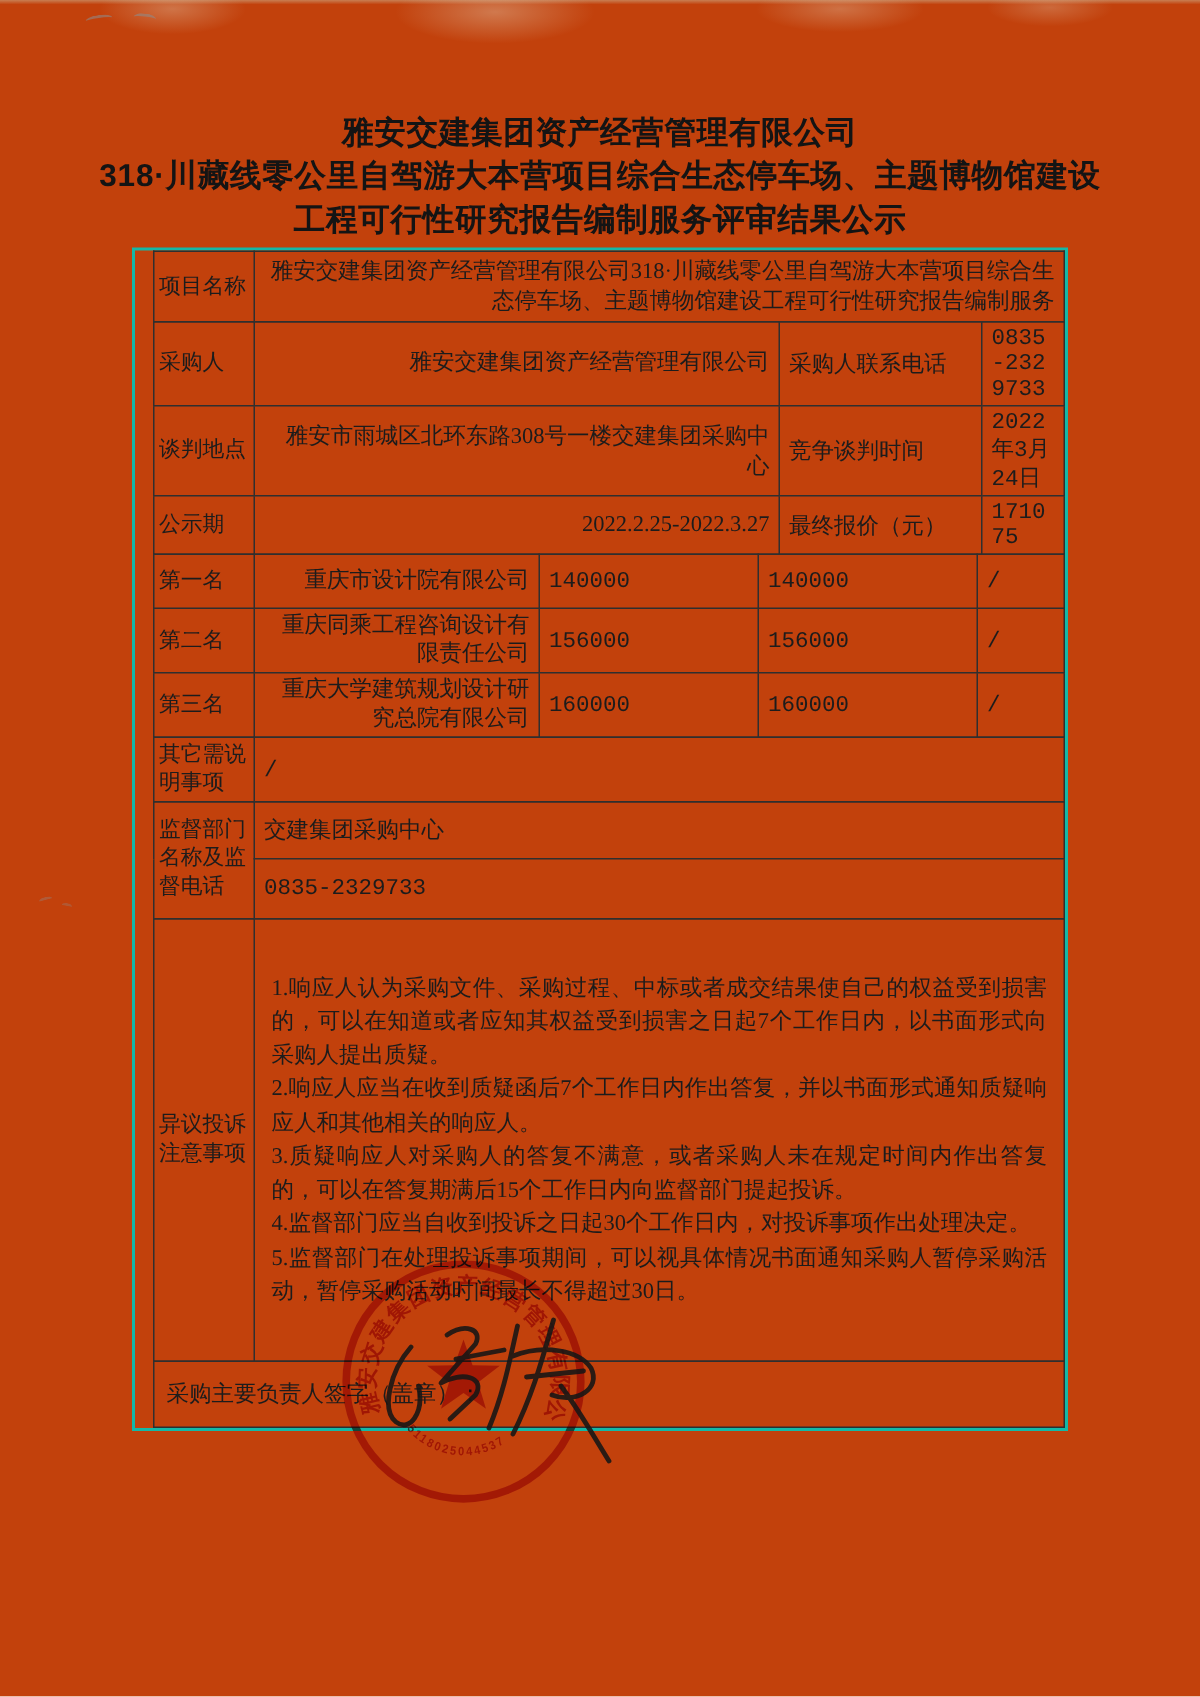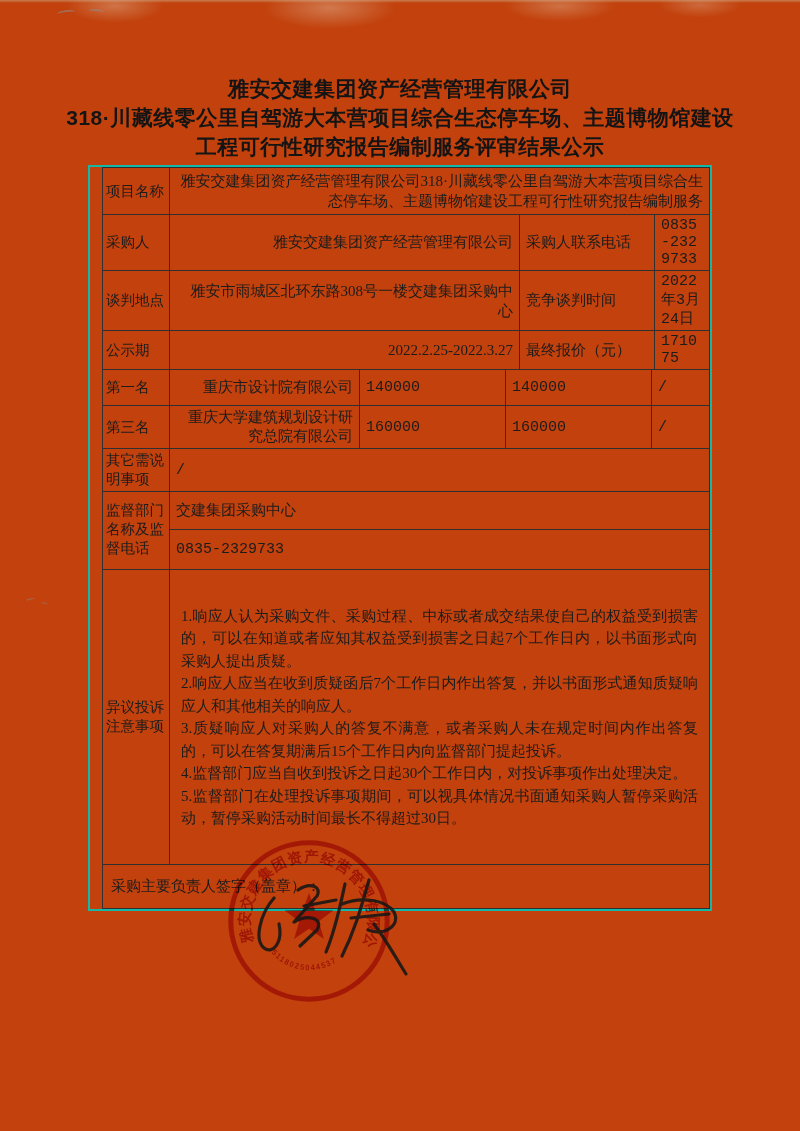--- a/index.html
+++ b/index.html
@@ -148,20 +148,27 @@
           <col>
         </colgroup>
       <tbody>
       <tr style="height:36px">
         <td class="lab">第一名</td>
         <td class="val" style="line-height:19px">重庆市设计院有限公司</td>
         <td class="cen">140000</td>
         <td class="cen">140000</td>
         <td class="cen">/</td>
       </tr>
+      <tr style="height:40px">
+        <td class="lab">第二名</td>
+        <td class="val" style="line-height:19px">重庆同乘工程咨询设计有限责任公司</td>
+        <td class="cen">156000</td>
+        <td class="cen">156000</td>
+        <td class="cen">/</td>
+      </tr>
       <tr style="height:39px">
         <td class="lab">第三名</td>
         <td class="val" style="line-height:19px">重庆大学建筑规划设计研究总院有限公司</td>
         <td class="cen">160000</td>
         <td class="cen">160000</td>
         <td class="cen">/</td>
       </tr>
     </tbody>
       </table>
 

